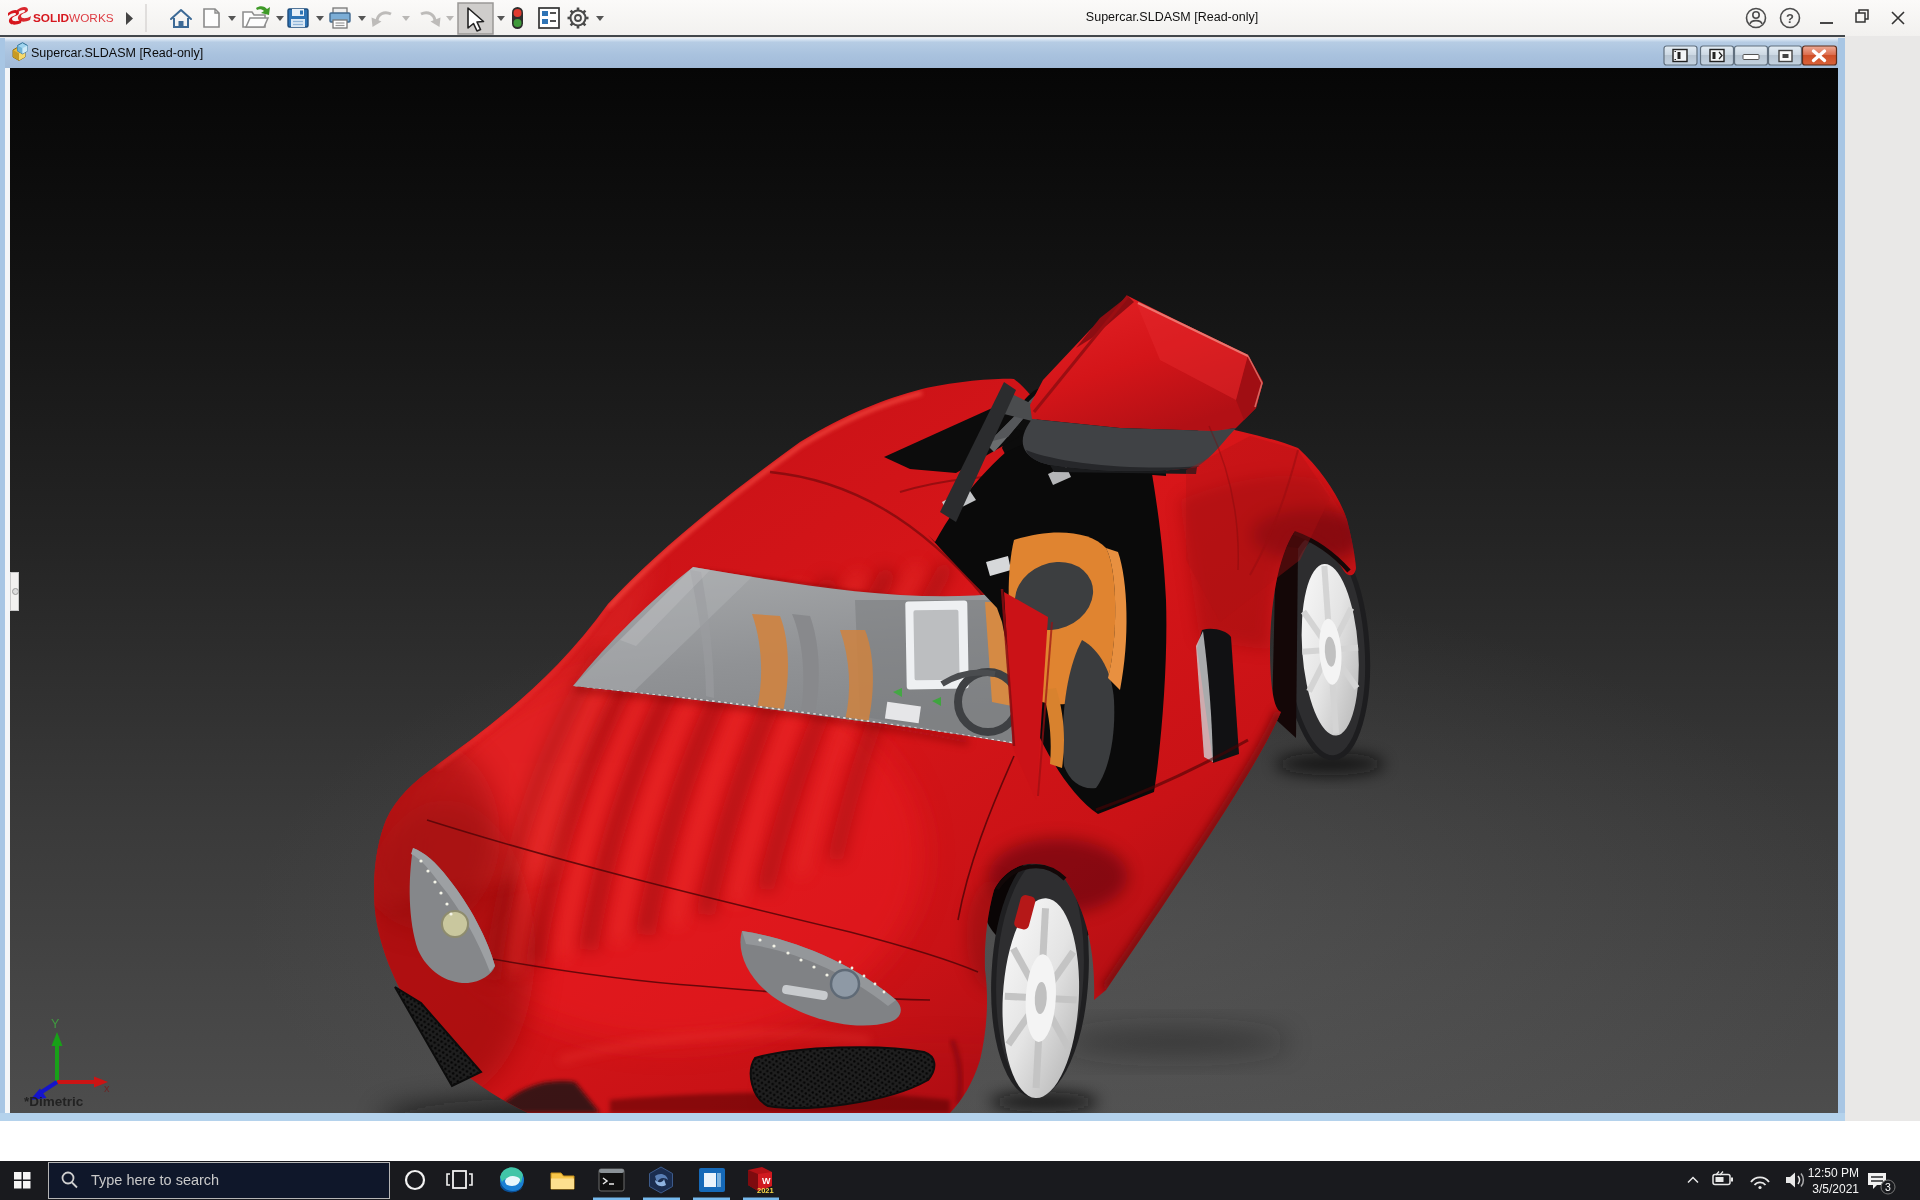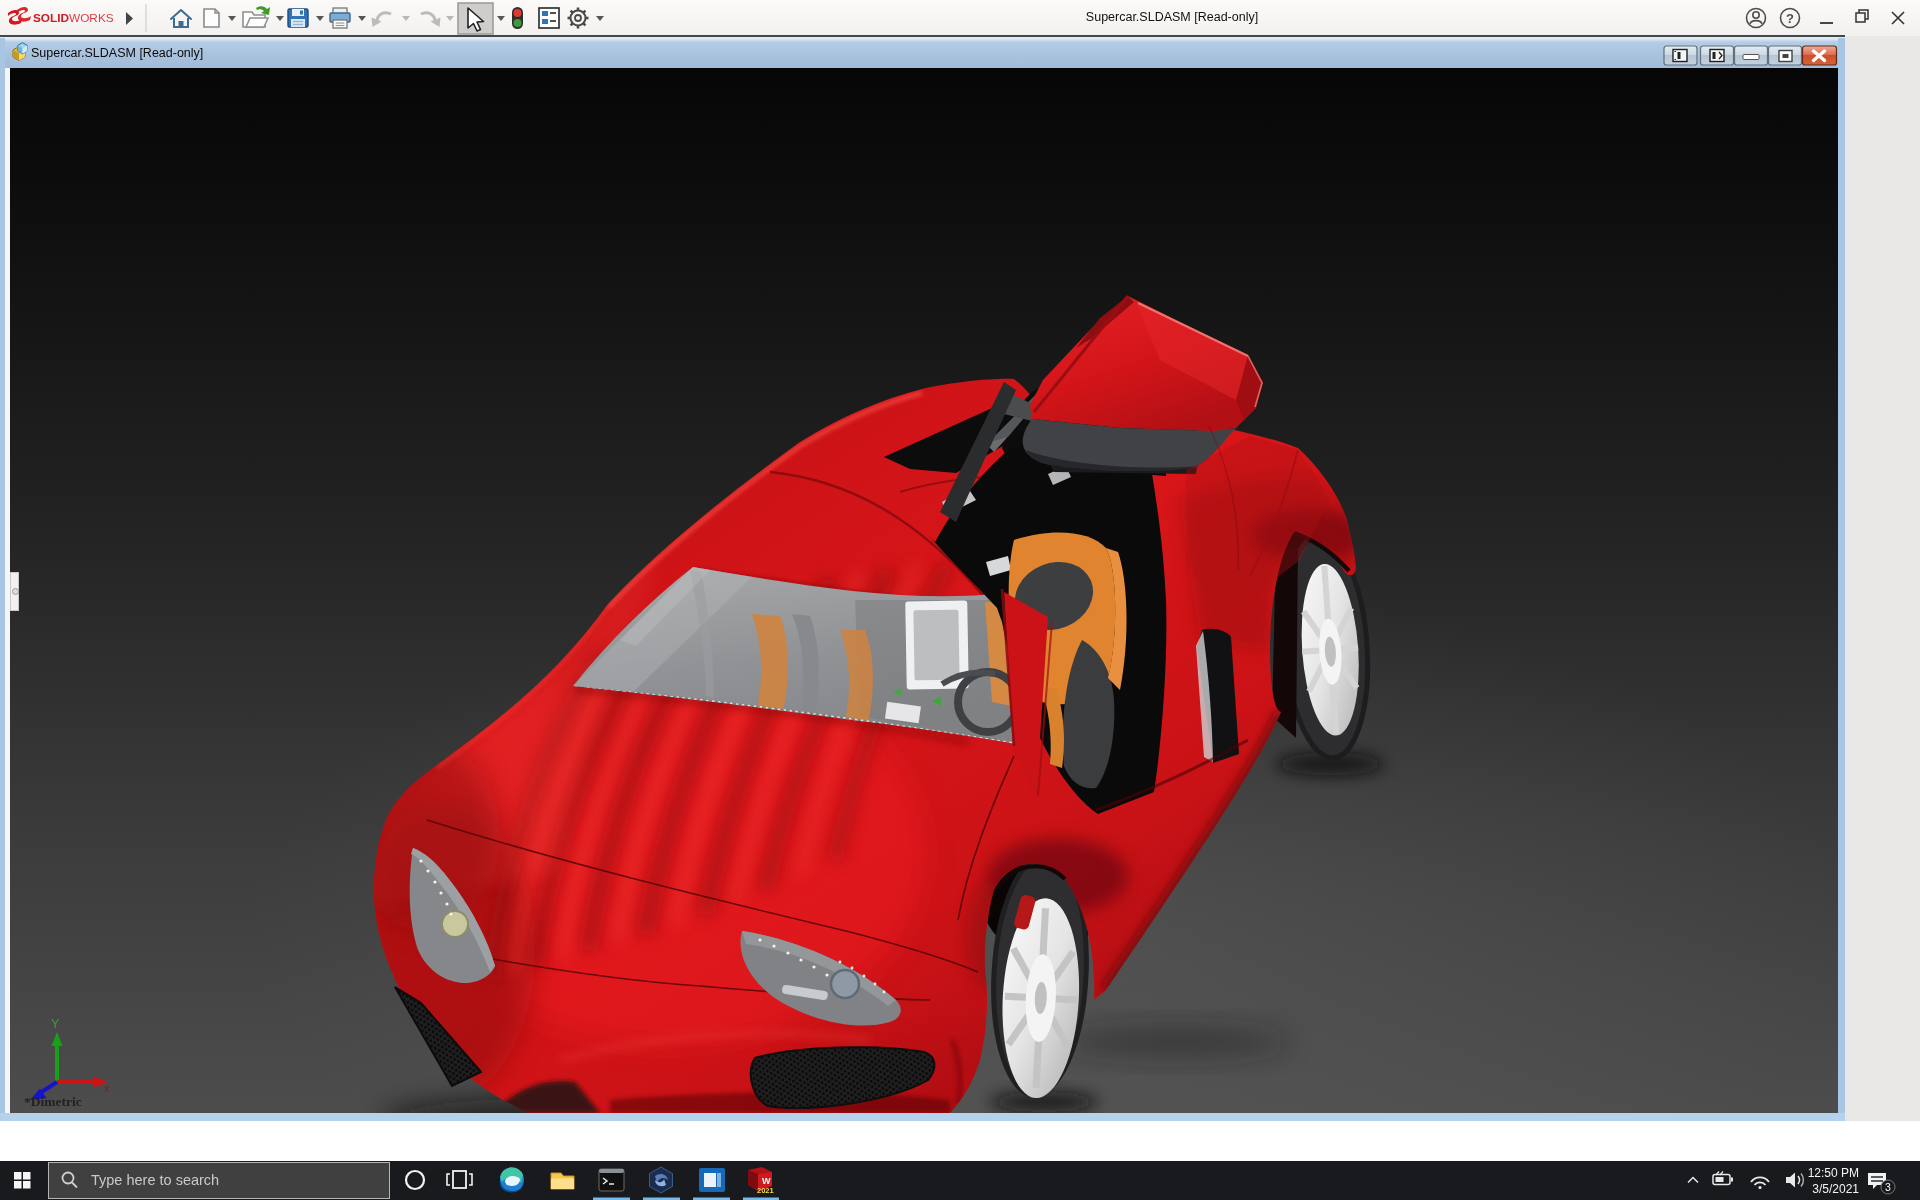--- a/index.html
+++ b/index.html
@@ -27,21 +27,21 @@
   
   #vp { position:absolute; left:10px; top:68px; width:1828px; height:1045px;
     background:radial-gradient(ellipse 1300px 560px at 57% 82%, rgba(116,116,116,0.30), rgba(116,116,116,0) 62%), linear-gradient(#060606 0%, #111111 18%, #242424 45%, #3a3a3a 72%, #4d4d4d 100%); }
   #vp svg { position:absolute; left:0; top:0; }
   
   #tab { position:absolute; left:10px; top:572px; width:9px; height:39px; background:#f2f1f0; border:1px solid #c8c8c8; }
   #tab::after { content:""; position:absolute; left:1px; top:15px; width:5px; height:5px; border-radius:50%;
     border:1px solid #9a9a9a; background:#dcdcdc; }
   
   #task { position:absolute; left:0; top:1161px; width:1920px; height:39px; background:#191a1e; }
-  #search { position:absolute; left:48px; top:1162px; width:342px; height:37px; background:#404040;
+  #search { position:absolute; left:48px; top:1162px; width:342px; height:37px; background:#0f172a;
     border:1px solid #b5b5b5; color:#c9c9c9; font-size:14.5px; line-height:35px; padding-left:42px; }
 </style>
 </head>
 <body>
   <div id="appbar">
     <div class="ttl">Supercar.SLDASM [Read-only]</div>
     <svg id="tb" width="1920" height="36" style="position:absolute;left:0;top:0">
 
       <g fill="#d6161d">
         <path d="M8 13 C13 9 19 9 19 13 C19 16 12 16 12 19 C12 22 18 22 22 19 L21 23 C15 26 8 25 9 20 C10 16 16 16 16 14 C16 12 11 13 8 16 Z"></path>
@@ -480,21 +480,21 @@
         <text x="51" y="1028" font-size="12.5" fill="#3f9a3f">Y</text>
         <line x1="57" y1="1082" x2="57" y2="1044" stroke="#18a018" stroke-width="4"></line>
         <path d="M 57 1032 L 62.5 1046 L 51.5 1046 Z" fill="#18a018"></path>
         <line x1="57" y1="1082" x2="96" y2="1082" stroke="#cc1414" stroke-width="4"></line>
         <path d="M 108 1082 L 94 1076.5 L 94 1087.5 Z" fill="#cc1414"></path>
         <line x1="57" y1="1082" x2="40" y2="1093" stroke="#1414cc" stroke-width="4"></line>
         <path d="M 30 1100 L 40 1088.5 L 46.5 1098 Z" fill="#1414cc"></path>
         <text x="104" y="1092" font-size="11" fill="#7a1010" opacity="0.65">x</text>
       </g>
     </svg>
-    <div style="position:absolute;left:14px;top:1026px;font-size:13.5px;font-weight:bold;color:#222222;font-family:Liberation Serif, serif;">*Dimetric</div>
+    <div style="position:absolute;left:14px;top:1026px;font-size:13.5px;font-weight:bold;color:#222222;font-family:Liberation Sans, sans-serif;">*Dimetric</div>
   </div>
   <div id="bleftw"></div>
   <div id="tab"></div>
   <div id="task"></div>
   <div id="search">Type here to search</div>
   <svg id="tk" width="1920" height="39" style="position:absolute;left:0;top:1161px">
 
     <g fill="#f5f5f5">
       <rect x="14" y="11" width="7.5" height="7.5"></rect>
       <rect x="23" y="11" width="7.5" height="7.5"></rect>

